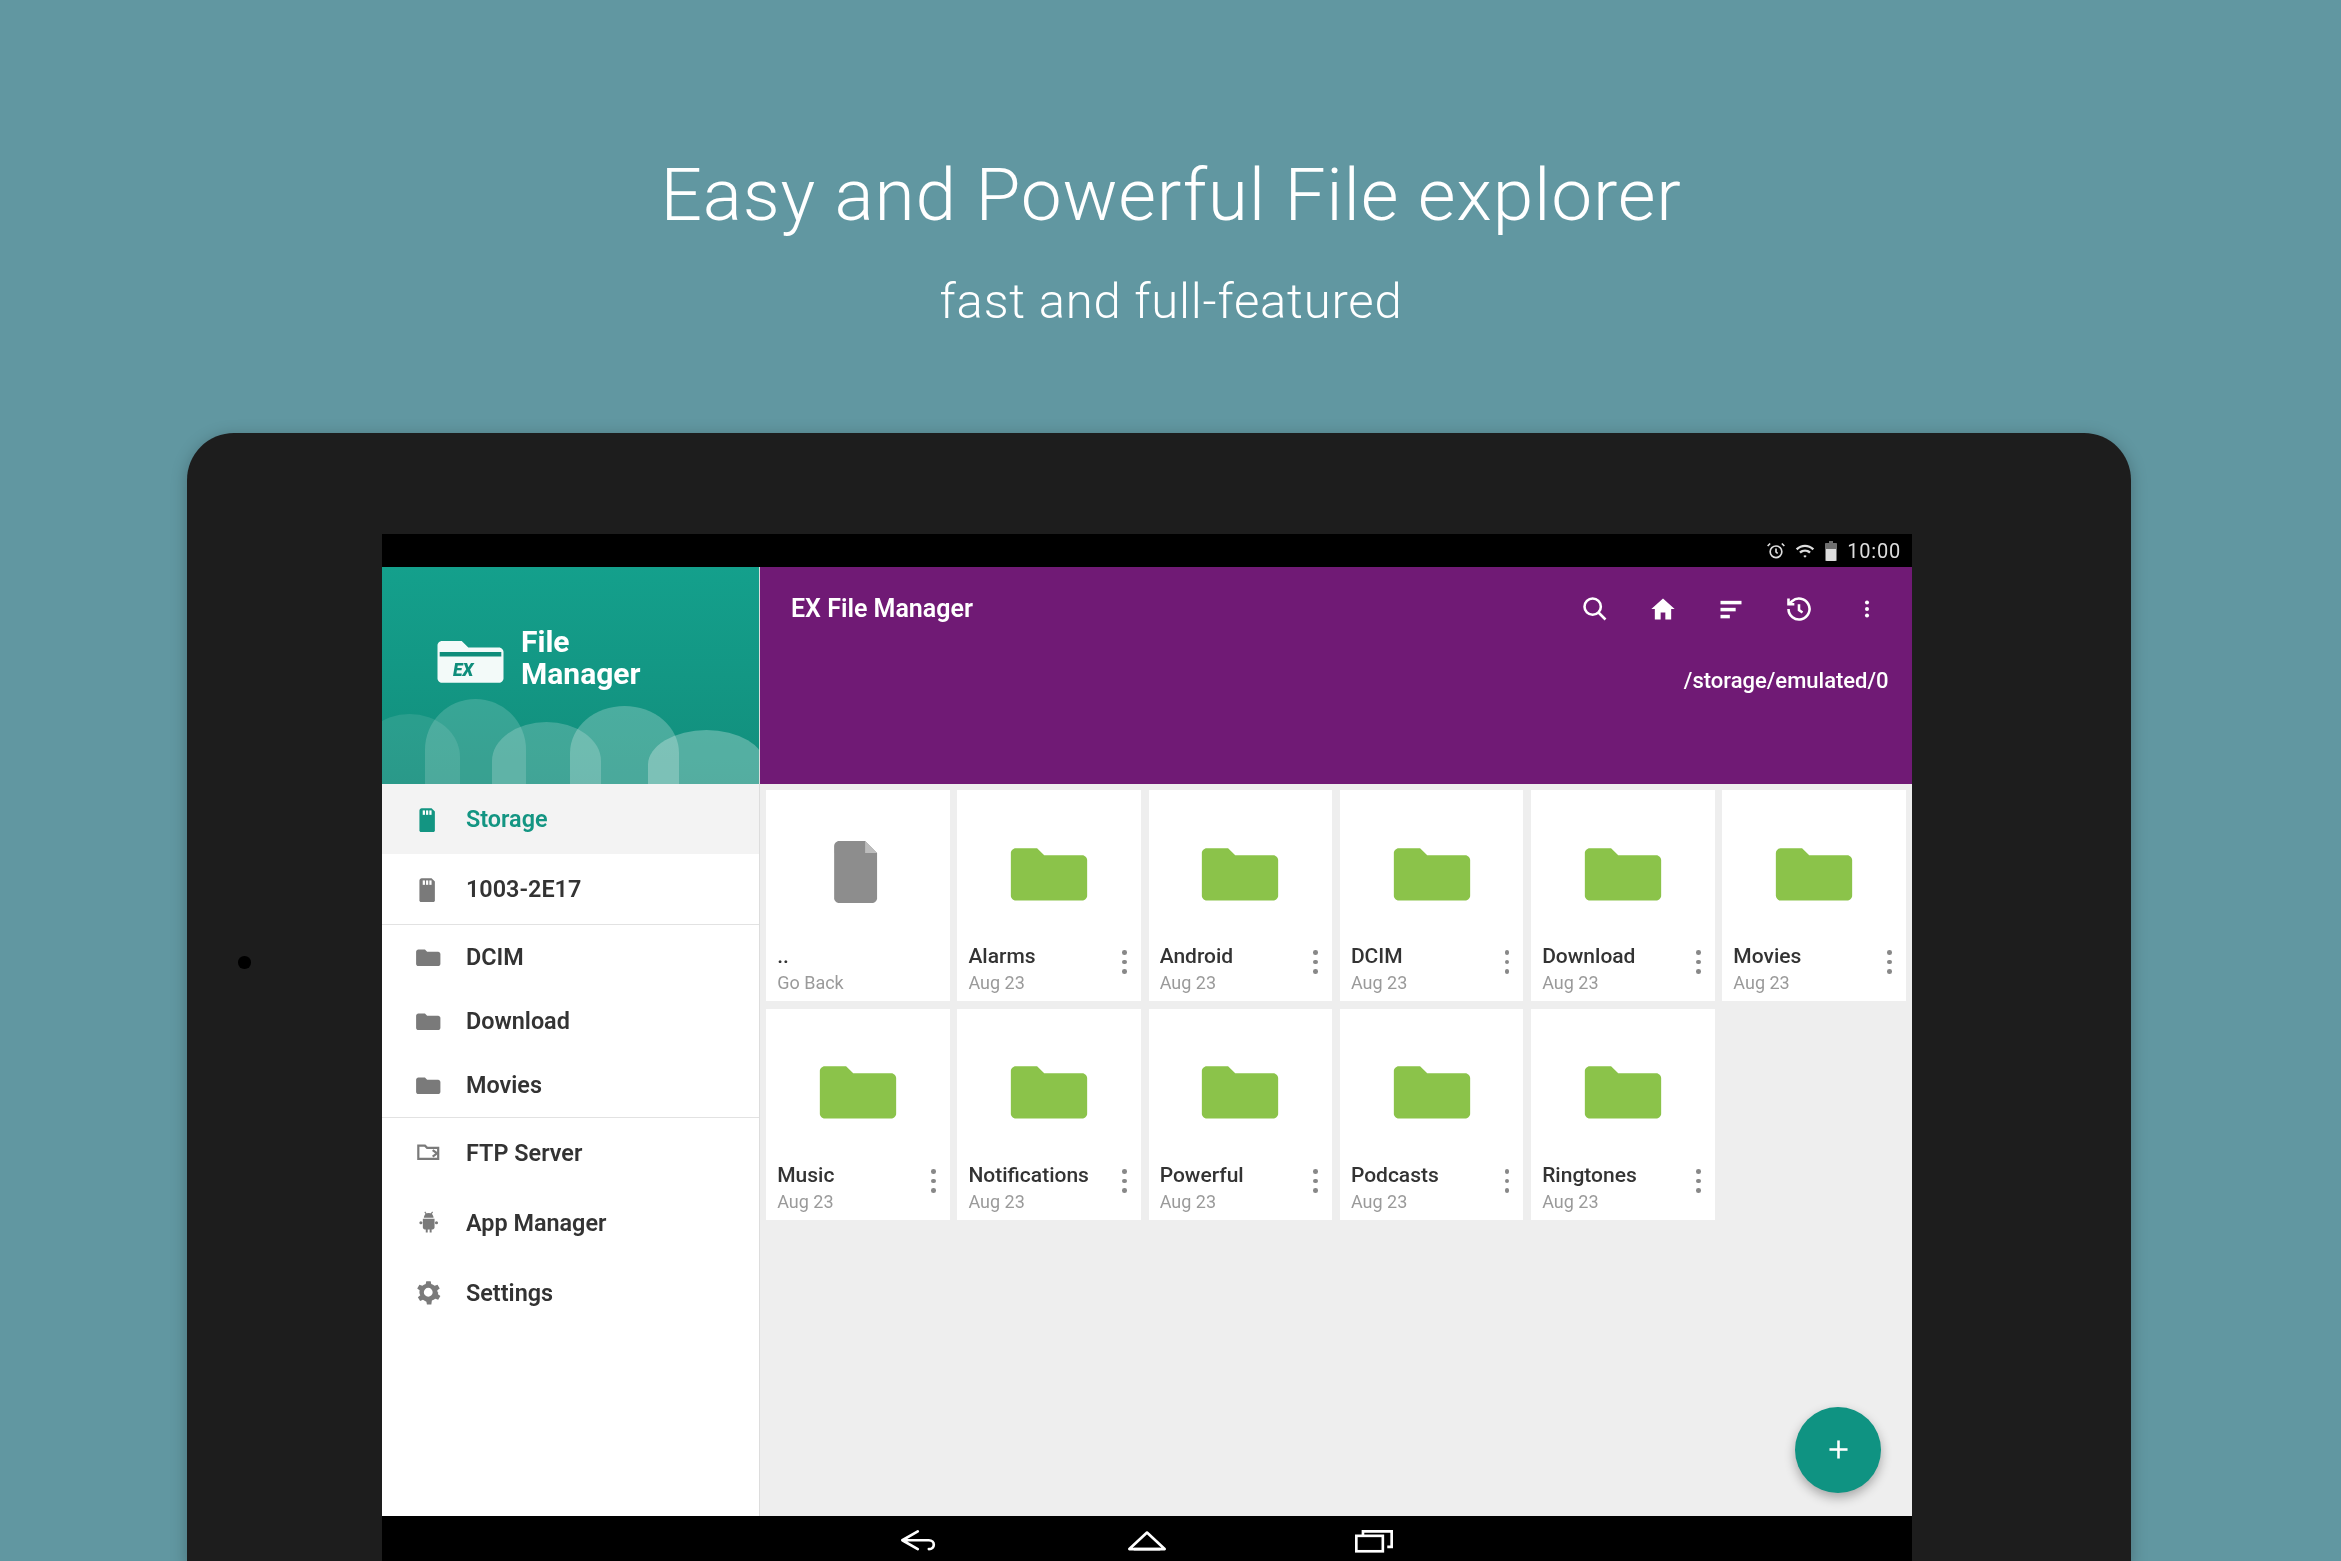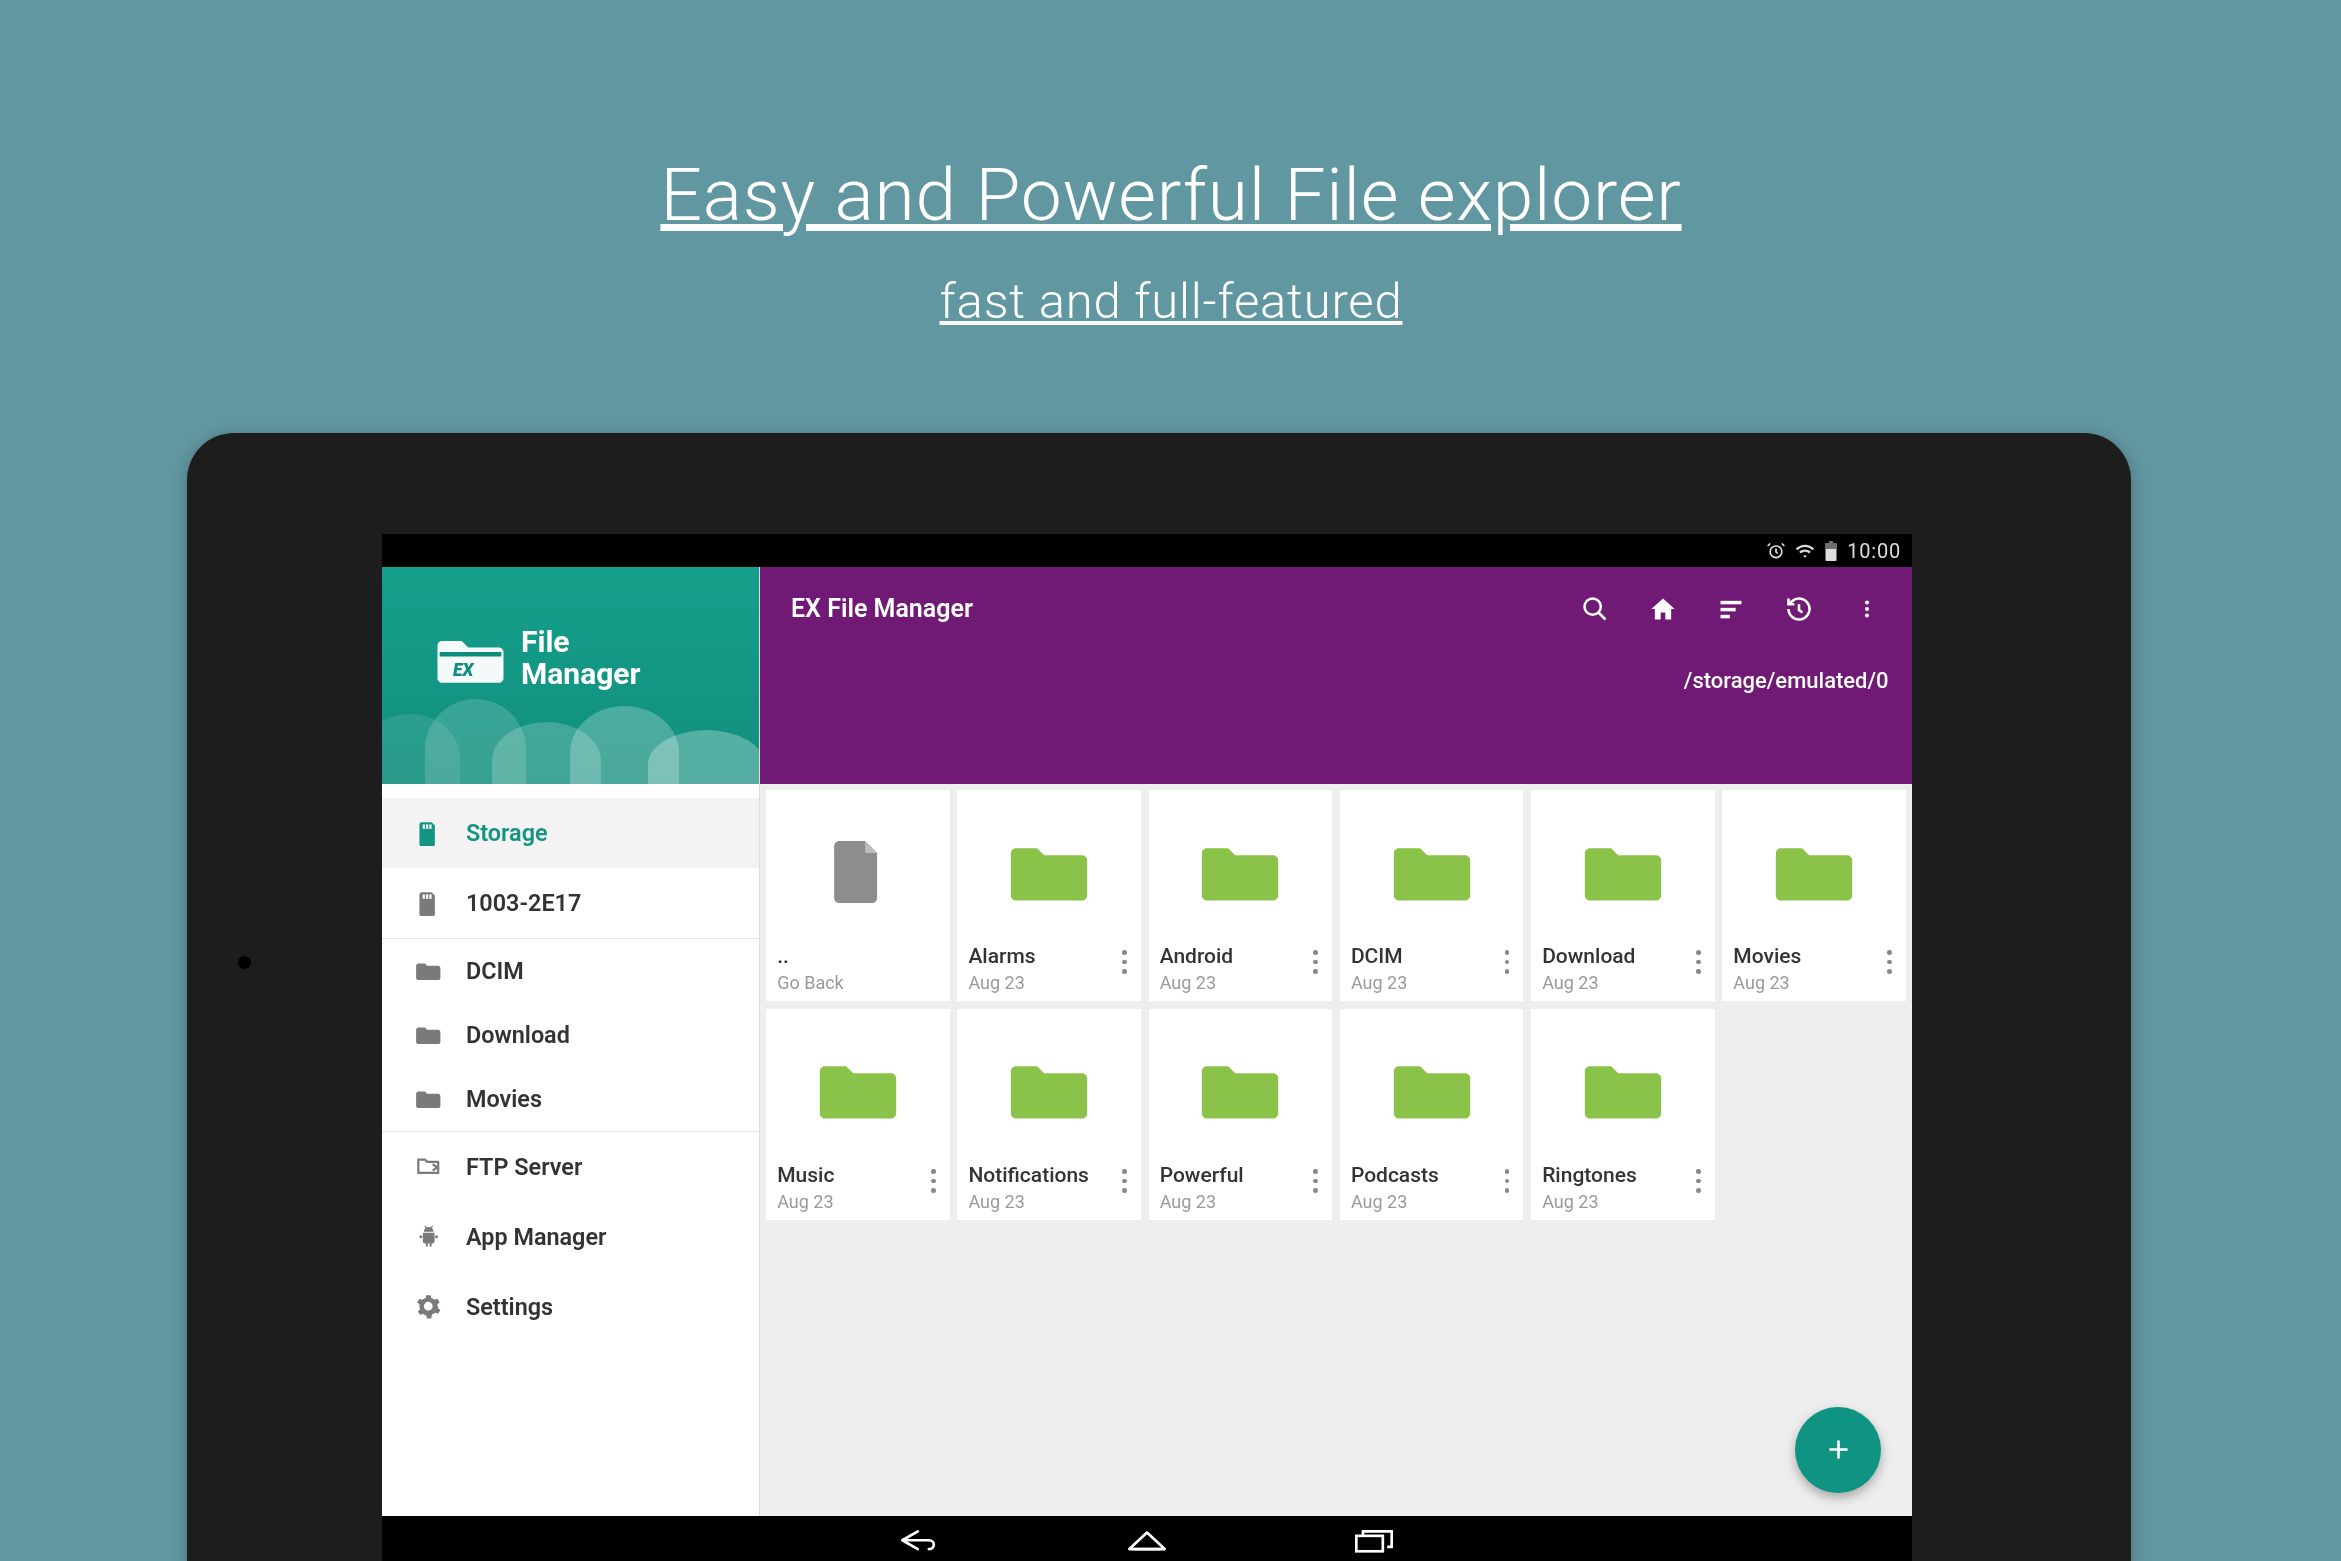--- a/index.html
+++ b/index.html
@@ -1,18 +1,18 @@
 <!DOCTYPE html>
 <html style="font-size:12.5px"><head>
 <meta charset="utf-8">
 <style>
 * { margin:0; padding:0; box-sizing:border-box; font-family:-apple-system,BlinkMacSystemFont,"Segoe UI",Roboto,Arial,sans-serif; }
 body { background:#6197a1; width:2342px; height:1561px; overflow:hidden; }
 
-.promo-headline { text-align:center; color:#fff; font-weight:300;text-decoration:underline; }
+.promo-headline { text-align:center; color:#fff; font-weight:300; }
 .promo-h1 { font-size:73px; padding-top:152px; letter-spacing:0.8px; }
 .promo-h2 { font-size:49px; padding-top:35px; letter-spacing:0.8px; }
 
 .tablet { position:absolute; left:187px; top:433px; width:1944px; height:1132px; background:#1d1d1d; border-radius:47px 47px 0 0; box-shadow:0 3.1px 15.6px rgba(0,0,0,.25); }
 .cambtn { position:absolute; left:51px; top:523px; width:12.5px; height:12.5px; background:#000; border-radius:50%; }
 
 .screen { position:absolute; left:195px; top:101px; width:1530px; height:1030px; background:#eee; overflow:hidden; }
 
 
 .statusbar { height:33px; background:#000; color:#ddd; display:flex; justify-content:flex-end; align-items:center; gap:9px; padding:0 11px; font-size:20px; }
@@ -30,21 +30,21 @@
 .cloud.c2 { left:66px; width:101px; height:101px; background:rgba(255,255,255,.16); }
 .cloud.c3 { left:133px; width:109px; height:78px; background:rgba(255,255,255,.20); }
 .cloud.c4 { left:211px; width:109px; height:94px; background:rgba(255,255,255,.24); }
 .cloud.c5 { left:289px; width:117px; height:70px;  background:rgba(255,255,255,.28); }
 .logo-wrap { position:absolute; left:55px; top:59px; display:flex; align-items:center; gap:17px; }
 .logo-icon { width:67px; height:55px; position:relative; }
 .logo-text { line-height:1.05; }
 .logo-text .l1 { font-size:30px; font-weight:700; }
 .logo-text .l2 { font-size:30px; font-weight:700; }
 
-.sb-list { flex:1; overflow:hidden;margin-top:14px; }
+.sb-list { flex:1; overflow:hidden; }
 .sb-item { display:flex; align-items:center; gap:22px; padding:0 31px; height:70px; color:#333; font-size:23.4px; font-weight:600; cursor:pointer; }
 .sb-item.short { height:64px; }
 .sb-item.sel { background:#f3f3f3; color:#139582; }
 .sb-item .sico { width:31px; height:31px; display:flex; align-items:center; justify-content:center; color:#7a7a7a; }
 .sb-item.sel .sico { color:#139582; }
 .sb-div { height:0.8px; background:#e2e2e2; margin:0; }
 
 .main { flex:1; background:#eee; display:flex; flex-direction:column; position:relative; }
 
 .appbar { background:#701a75; color:#fff; height:217px; padding:19px 23.4px 0 31px; position:relative; }

